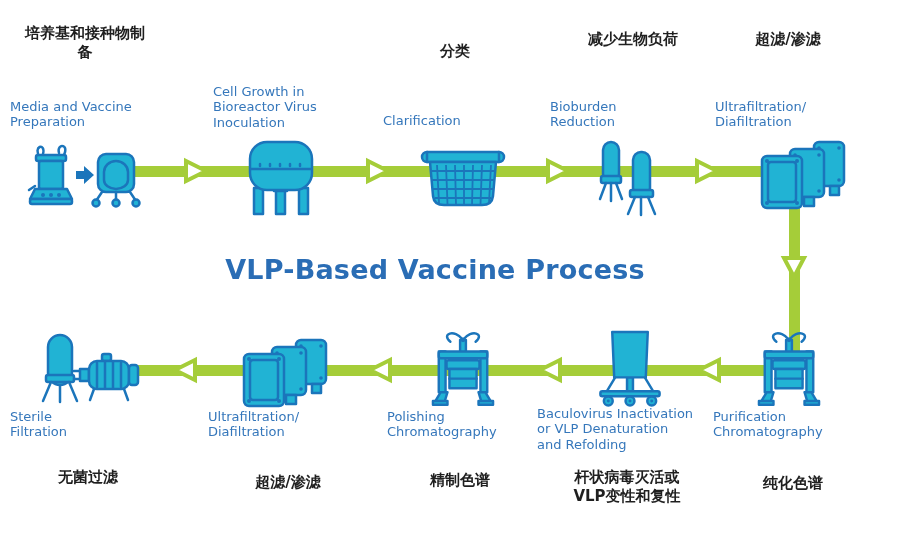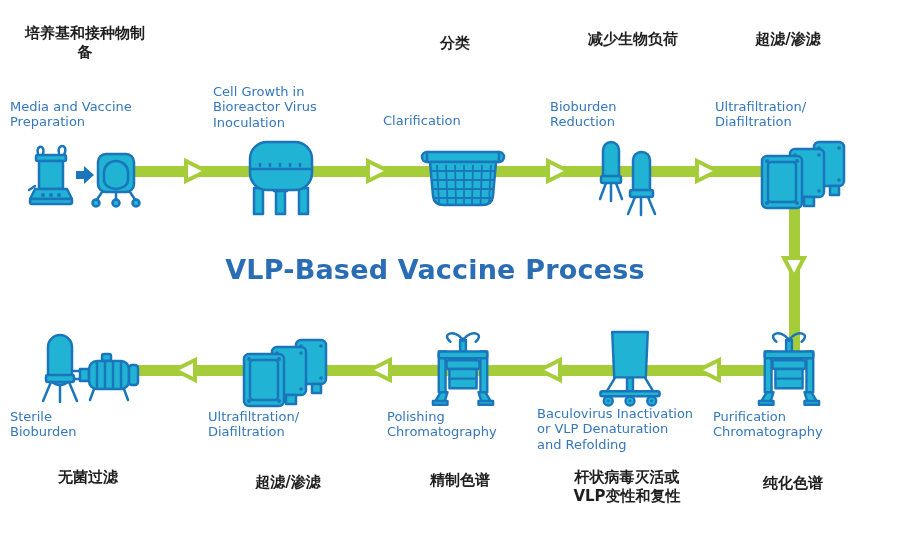--- a/index.html
+++ b/index.html
@@ -221,39 +221,39 @@
     <rect class="ic" x="19" y="43" width="28" height="20"></rect>
     <path class="ic-line" d="M19,53 h28"></path>
     <path class="ic" d="M10,67 h7 l-3,10 h-10 z"></path>
     <path class="ic" d="M49,67 h7 l6,10 h-10 z"></path>
     <rect class="ic" x="2" y="76" width="15" height="4"></rect>
     <rect class="ic" x="49" y="76" width="15" height="4"></rect>
   </svg>
 
   <div class="zh" style="left:10px;top:24px;width:150px">培养基和接种物制
 备</div>
-  <div class="zh" style="left:380px;top:34px;width:150px">分类</div>
+  <div class="zh" style="left:380px;top:42px;width:150px">分类</div>
   <div class="zh" style="left:558px;top:30px;width:150px">减少生物负荷</div>
   <div class="zh" style="left:713px;top:30px;width:150px">超滤/渗滤</div>
 
   <div class="en" style="left:10px;top:99px;width:150px">Media and Vaccine
 Preparation</div>
   <div class="en" style="left:213px;top:84px;width:150px">Cell Growth in
 Bioreactor Virus
 Inoculation</div>
   <div class="en" style="left:383px;top:113px;width:150px">Clarification</div>
   <div class="en" style="left:550px;top:99px;width:150px">Bioburden
 Reduction</div>
   <div class="en" style="left:715px;top:99px;width:150px">Ultrafiltration/
 Diafiltration</div>
 
   <div class="title">VLP-Based Vaccine Process</div>
 
   <div class="en" style="left:10px;top:409px;width:150px">Sterile
-Bioburden</div>
+Filtration</div>
   <div class="en" style="left:208px;top:409px;width:150px">Ultrafiltration/
 Diafiltration</div>
   <div class="en" style="left:387px;top:409px;width:150px">Polishing
 Chromatography</div>
   <div class="en" style="left:537px;top:406px;width:180px">Baculovirus Inactivation
 or VLP Denaturation
 and Refolding</div>
   <div class="en" style="left:713px;top:409px;width:160px">Purification
 Chromatography</div>
 

